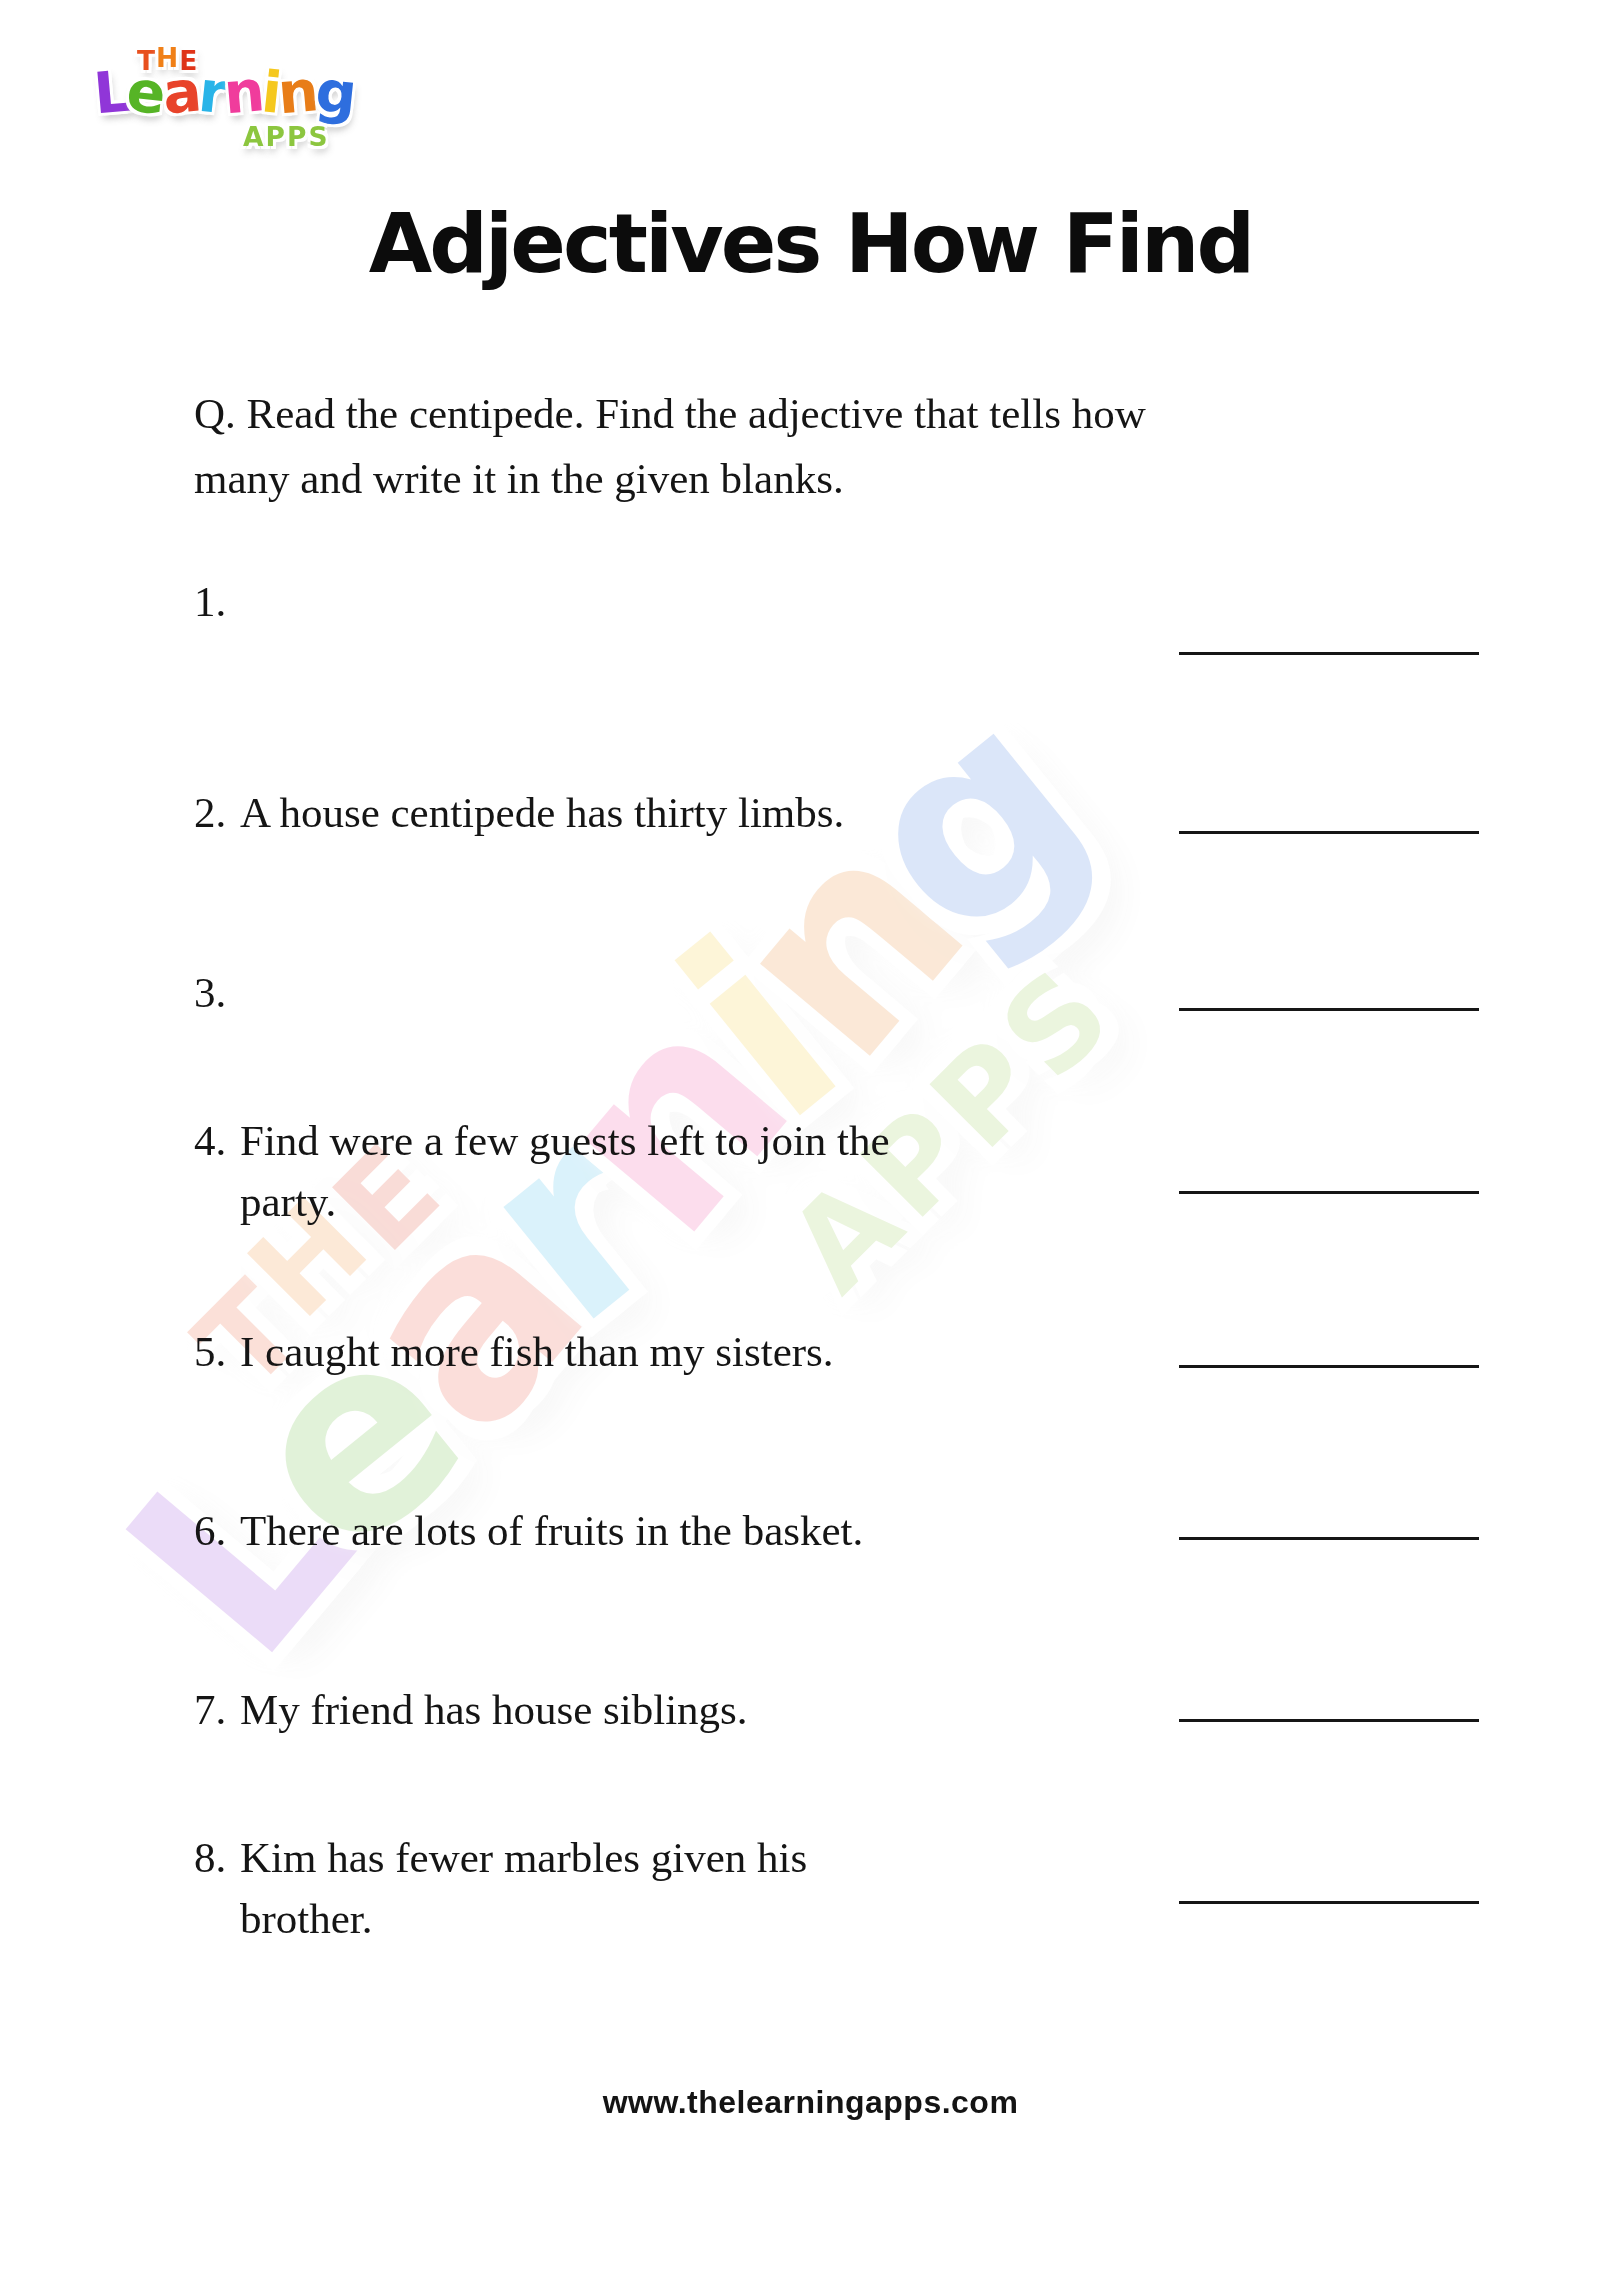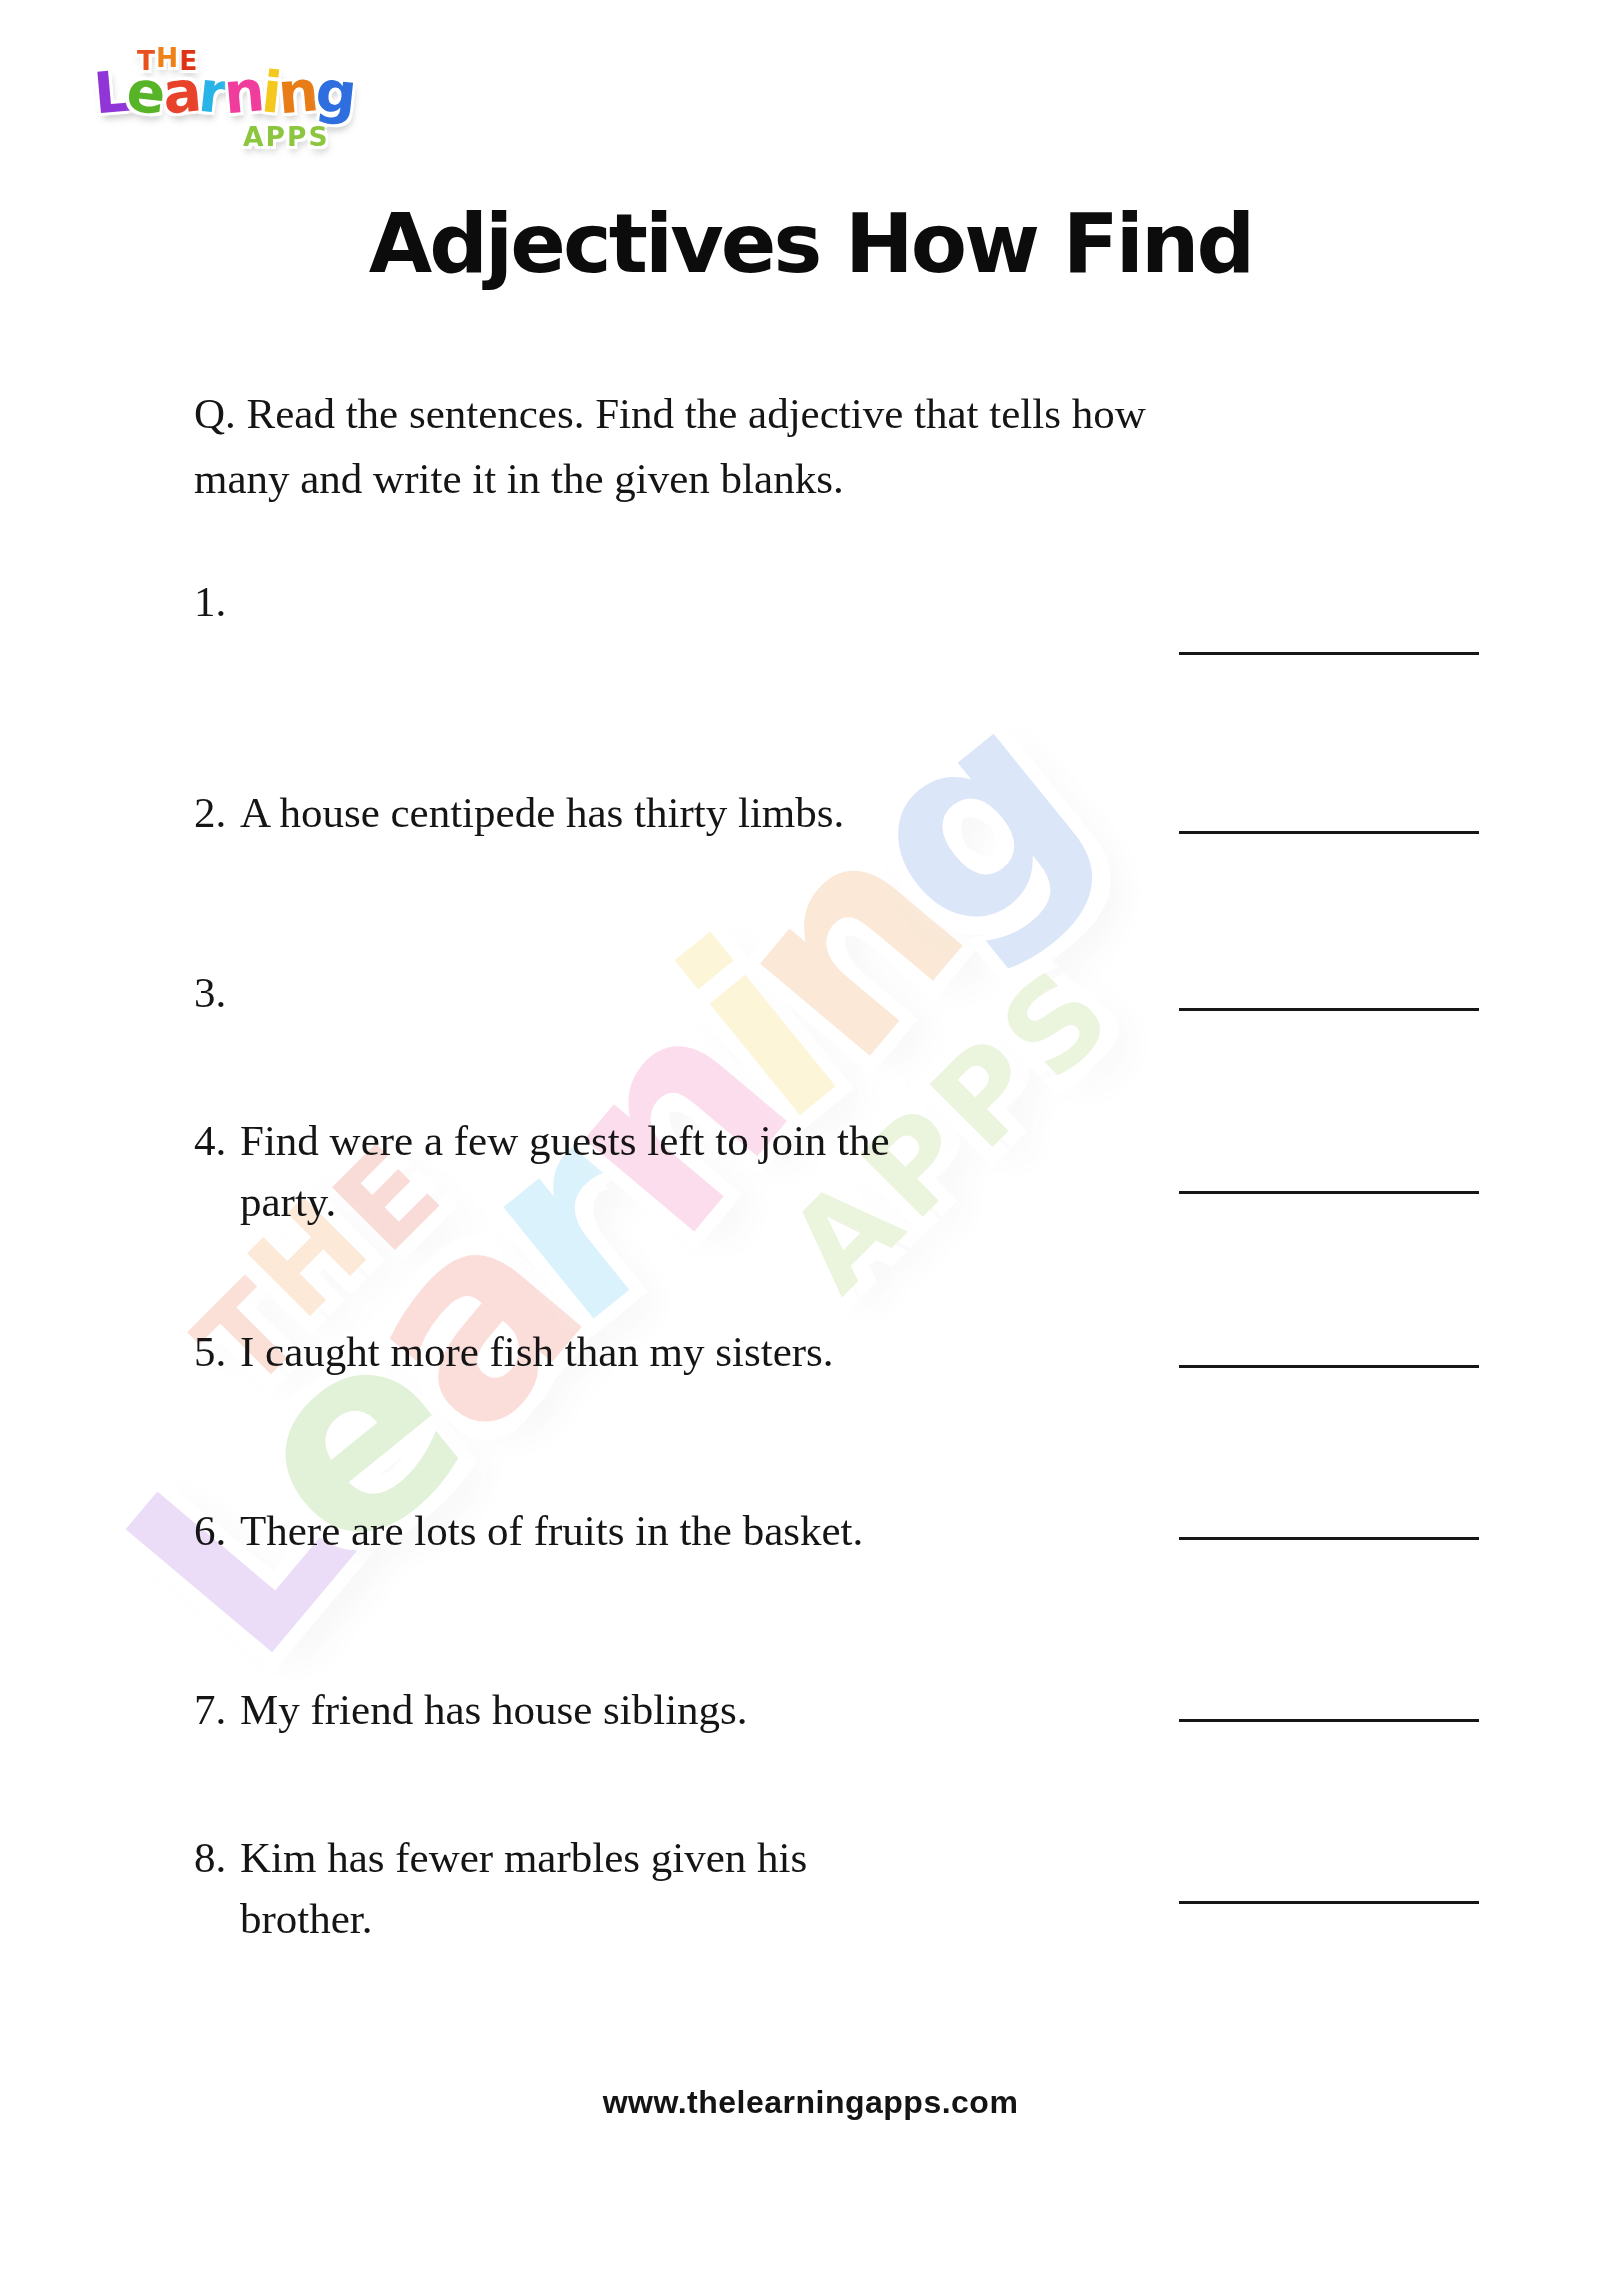--- a/index.html
+++ b/index.html
@@ -103,21 +103,21 @@
   </div>
 
   <div class="logo-box" id="logo">
       <div class="logo-the"><span style="color: rgb(232, 80, 30);">T</span><span style="color: rgb(240, 128, 24);">H</span><span style="color: rgb(224, 52, 24);">E</span></div>
       <div class="logo-word"><span style="color: rgb(144, 54, 216);">L</span><span style="color: rgb(86, 180, 38);">e</span><span style="color: rgb(232, 67, 42);">a</span><span style="color: rgb(41, 180, 232);">r</span><span style="color: rgb(240, 60, 156);">n</span><span style="color: rgb(245, 200, 30);">i</span><span style="color: rgb(232, 125, 24);">n</span><span style="color: rgb(46, 110, 222);">g</span></div>
       <div class="logo-apps"><span style="color: rgb(140, 198, 63);">A</span><span style="color: rgb(140, 198, 63);">P</span><span style="color: rgb(140, 198, 63);">P</span><span style="color: rgb(140, 198, 63);">S</span></div>
     </div>
 
   <h1 class="title">Adjectives How Find</h1>
 
-  <p class="instruction">Q. Read the sentences. Find the adjective that tells how
+  <p class="instruction">Q. Read the centipede. Find the adjective that tells how
 many and write it in the given blanks.</p>
 
   <div id="items">
       <div class="item" style="top: 571px;">
         <span class="item-number">1.</span>
       </div>
       <div class="item" style="top: 782px;">
         <span class="item-number">2.</span>
         <span class="item-text">A house centipede has thirty limbs.</span>
       </div>

